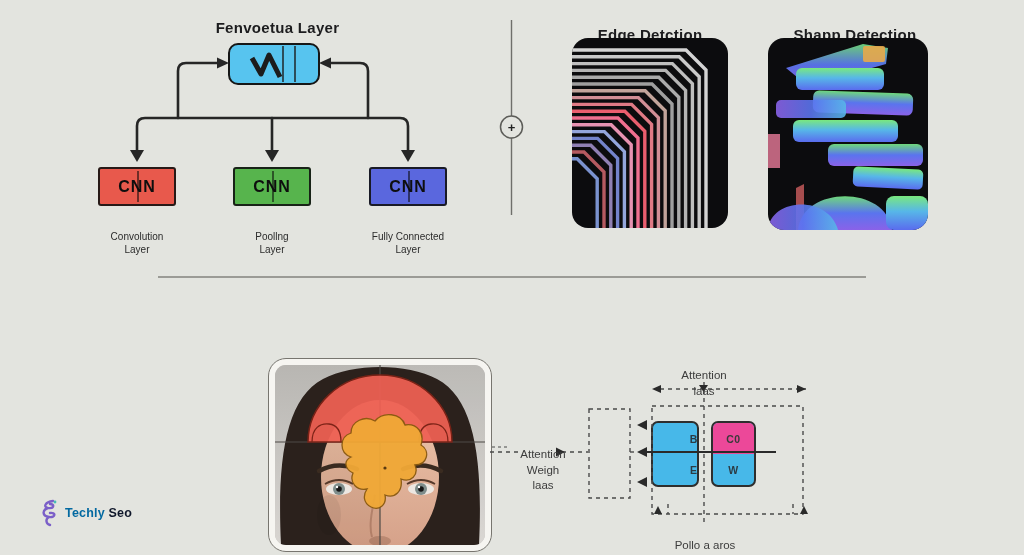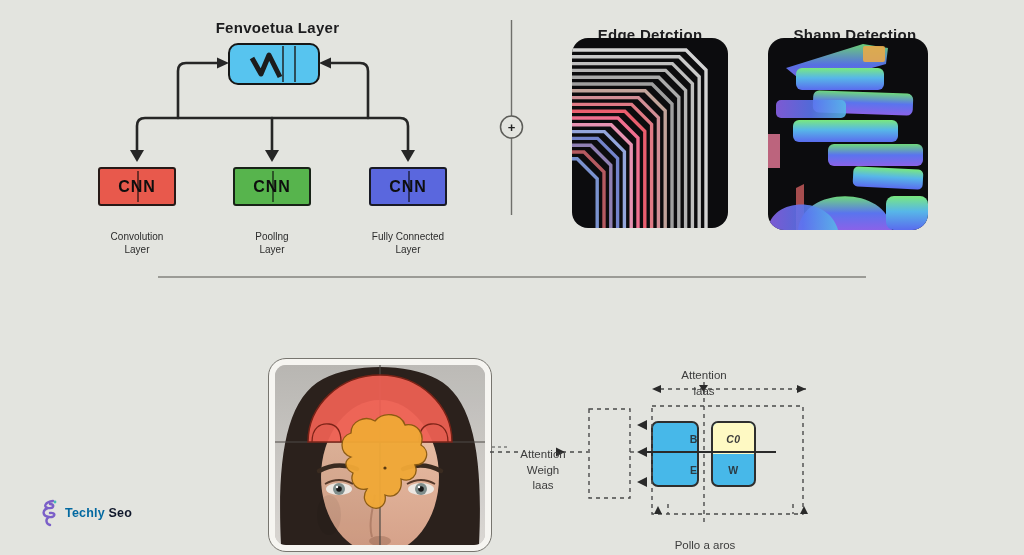--- a/index.html
+++ b/index.html
@@ -30,21 +30,21 @@
   
   #face-frame{left:268px;top:358px;width:224px;height:194px;background:#f6f5f1;
               border:1.5px solid #77756f;border-radius:18px;padding:6px;}
   #face-clip{width:100%;height:100%;border-radius:11px;overflow:hidden;background:#c4c2be;}
 
   
   .cellbox{position:absolute;width:45px;height:66px;border:2px solid #2e2e2e;border-radius:7px;
            overflow:hidden;z-index:4;}
   .cellbox .half{height:50%;display:flex;align-items:center;justify-content:center;
                  font-size:10.5px;font-weight:700;color:#2c3b44;letter-spacing:.5px;}
-  .half.light{background:#fef9c3;color:#3a3a3a;font-style:italic;}
+  .half.light{background:#ec4899;color:#3a3a3a;}
 
   #connectors{position:absolute;left:0;top:0;z-index:5;pointer-events:none;}
   .toplayer{z-index:6;}
 
   
   #watermark{left:40px;top:499px;display:flex;align-items:center;gap:5px;z-index:6;}
   #watermark .brand{font-size:12.5px;font-weight:700;letter-spacing:.2px;}
   #brand-a{color:#0369a1;margin-top:36px;} #brand-b{color:#0f172a;}
 </style>
 </head>

